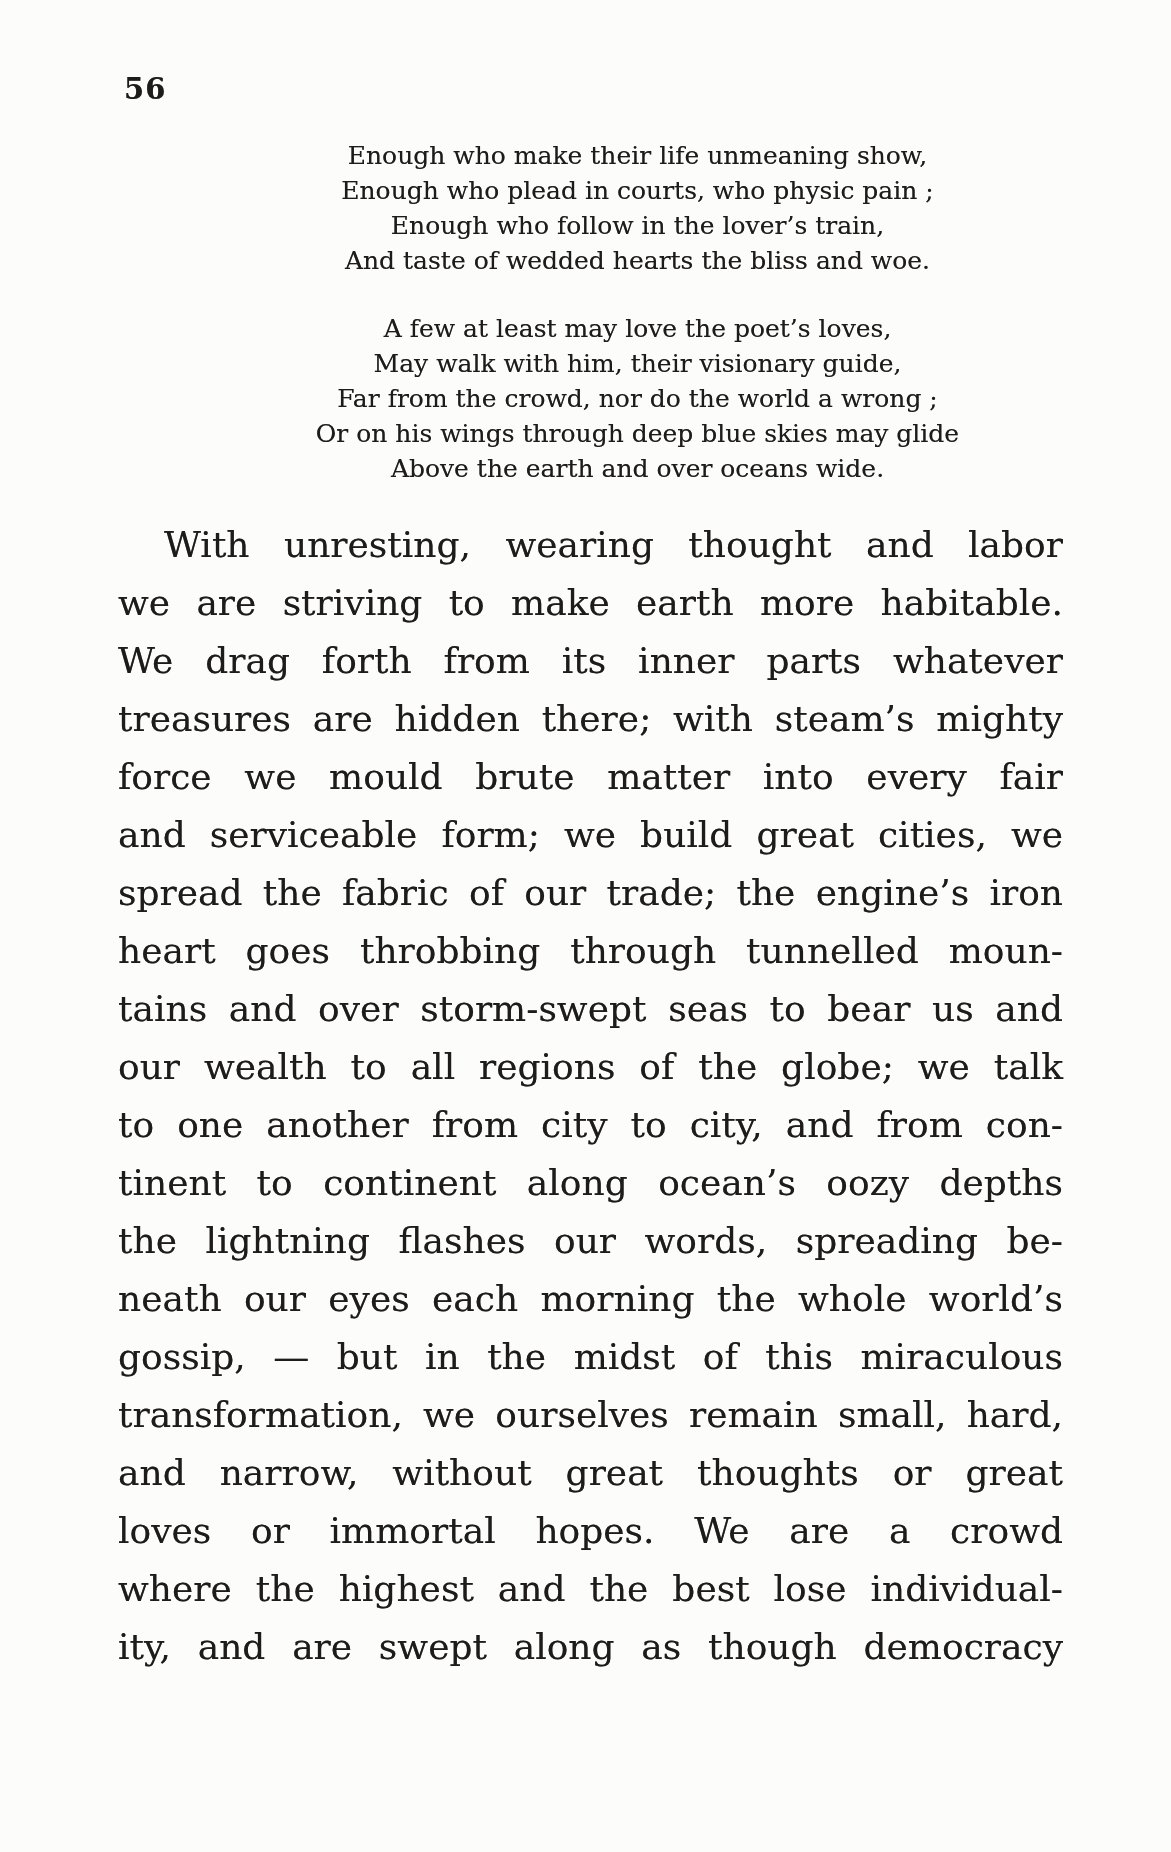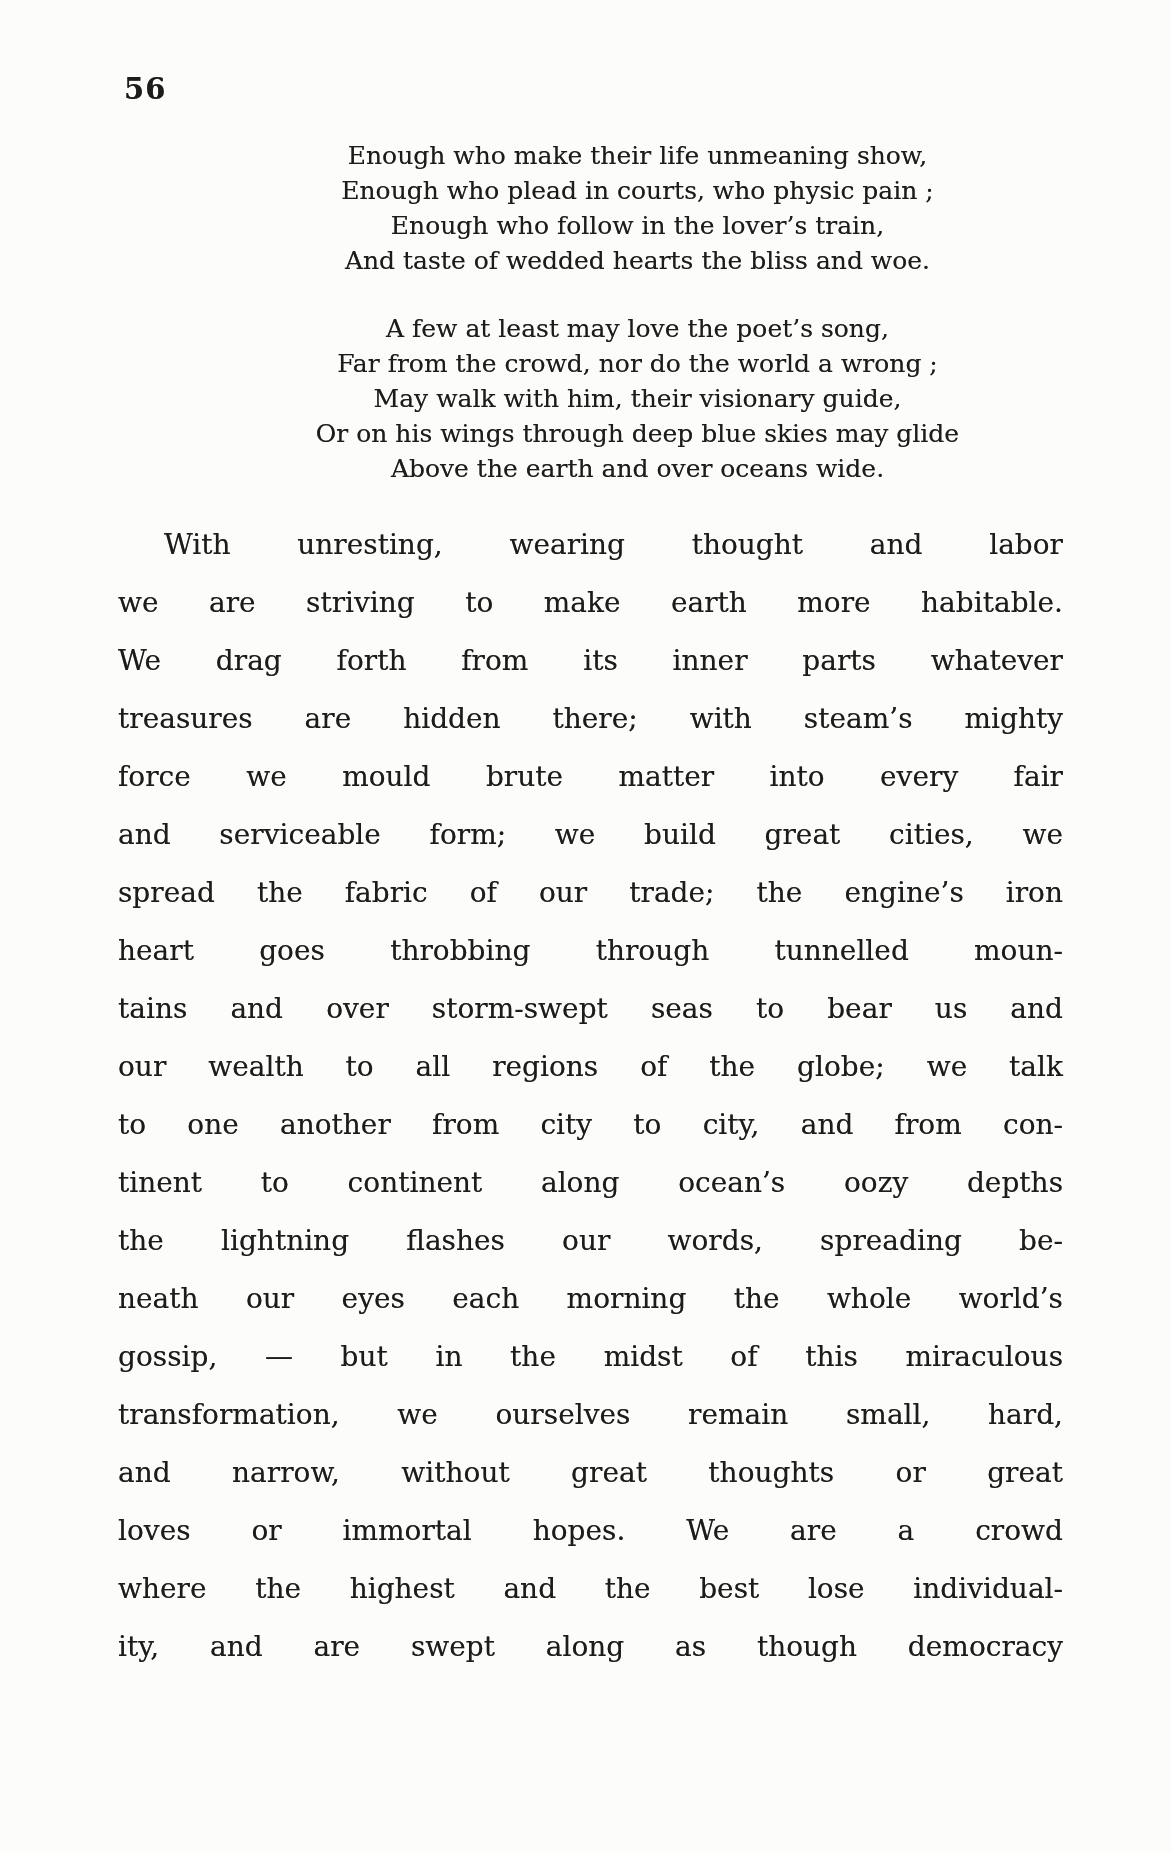--- a/index.html
+++ b/index.html
@@ -44,21 +44,21 @@
     margin-left: 94px;
     font-size: 25px;
     line-height: 35px;
     text-align: center;
   }
   .stanza + .stanza {
     margin-top: 33px;
   }
   .prose {
     margin-top: 30px;
-    font-size: 28px;
+    font-size: 36px;
     line-height: 58px;
   }
   .pline {
     text-align: justify;
     text-align-last: justify;
     text-justify: inter-word;
     white-space: nowrap;
   }
   .pline.indent {
     margin-left: 46px;
@@ -74,23 +74,23 @@
   </div>
 
   <div class="poem">
     <div class="stanza">
       <div class="vline">Enough who make their life unmeaning show,</div>
       <div class="vline">Enough who plead in courts, who physic pain ;</div>
       <div class="vline">Enough who follow in the lover’s train,</div>
       <div class="vline">And taste of wedded hearts the bliss and woe.</div>
     </div>
     <div class="stanza">
-      <div class="vline">A few at least may love the poet’s song,</div>
+      <div class="vline">A few at least may love the poet’s loves,</div>
+      <div class="vline">May walk with him, their visionary guide,</div>
       <div class="vline">Far from the crowd, nor do the world a wrong ;</div>
-      <div class="vline">May walk with him, their visionary guide,</div>
       <div class="vline">Or on his wings through deep blue skies may glide</div>
       <div class="vline">Above the earth and over oceans wide.</div>
     </div>
   </div>
 
   <div class="prose">
     <div class="pline indent">With unresting, wearing thought and labor</div>
     <div class="pline">we are striving to make earth more habitable.</div>
     <div class="pline">We drag forth from its inner parts whatever</div>
     <div class="pline">treasures are hidden there; with steam’s mighty</div>

